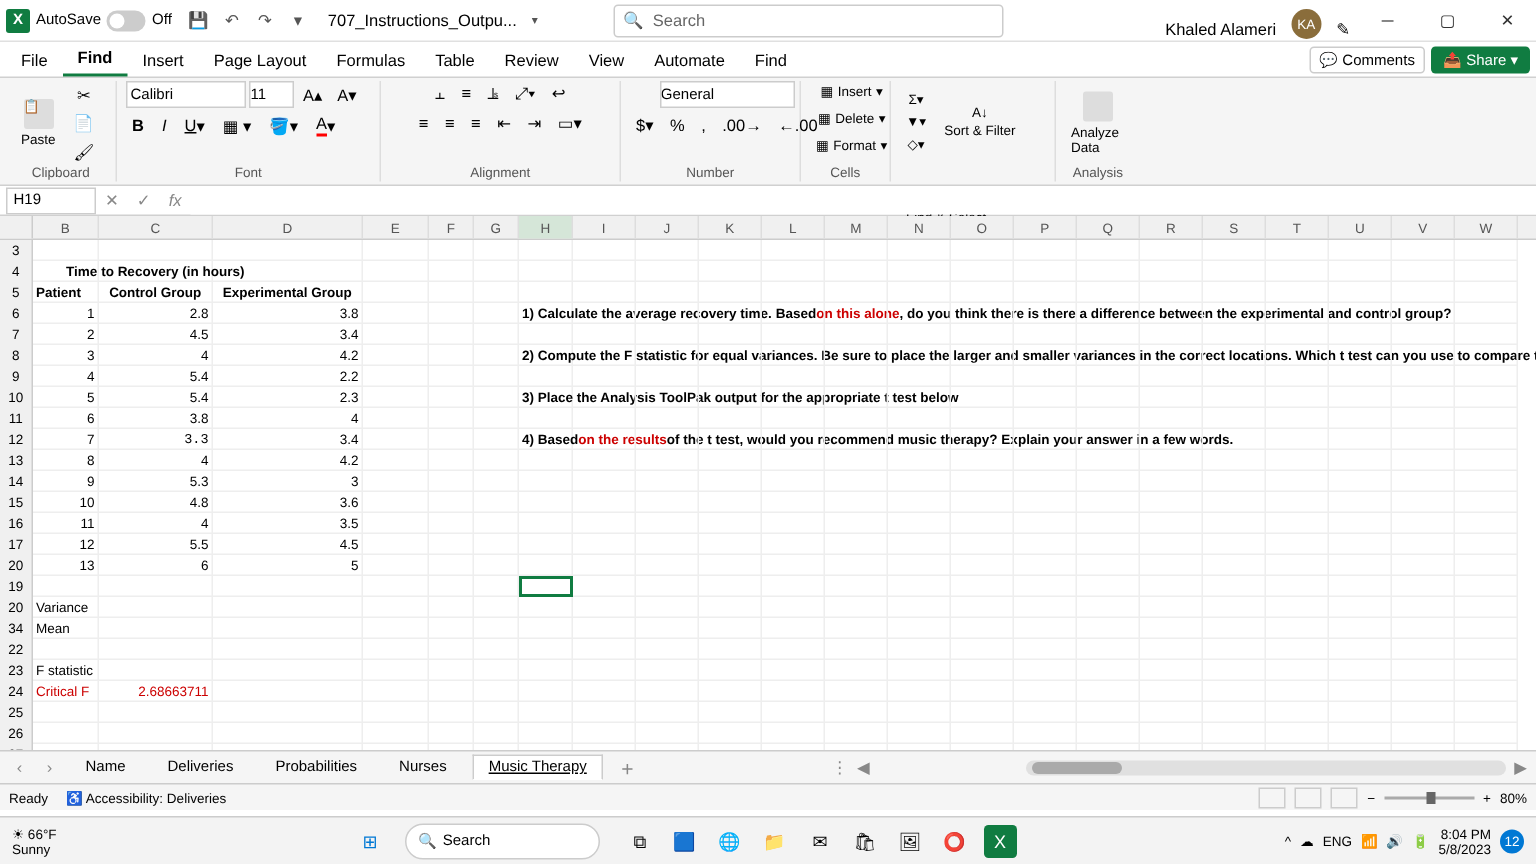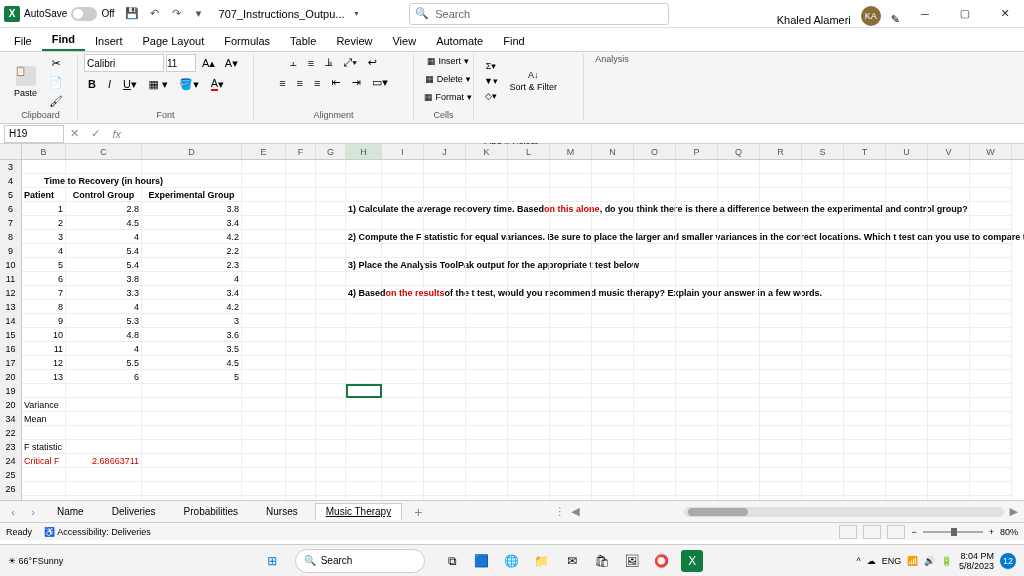--- a/index.html
+++ b/index.html
@@ -76,21 +76,21 @@
 
 
 .statusbar { height: 18px; background: #f5f5f5; border-top: 1px solid #ccc; display: flex; align-items: center; padding: 0 6px; font-size: 9px; gap: 12px; }
 .statusbar .right { margin-left: auto; display: flex; align-items: center; gap: 6px; }
 .viewbtn { width: 18px; height: 14px; border: 1px solid #ccc; cursor: pointer; }
 .zoom-slider { width: 60px; height: 2px; background: #aaa; position: relative; }
 .zoom-slider::after { content: ''; position: absolute; width: 6px; height: 8px; background: #666; top: -3px; left: 28px; }
 
 
 .taskbar { position: absolute; bottom: 0; left: 0; right: 0; height: 32px; background: #f3f3f3; border-top: 1px solid #ccc; display: flex; align-items: center; padding: 0 8px; gap: 8px; }
-.weather { display: flex; flex-direction: row; font-size: 9px; line-height: 10px; }
+.weather { display: flex; flex-direction: column; font-size: 9px; line-height: 10px; }
 .tasksearch { width: 130px; height: 24px; border-radius: 12px; border: 1px solid #ccc; display: flex; align-items: center; padding: 0 8px; gap: 4px; font-size: 10px; background: #fff; margin-left: 160px; }
 .taskicons { display: flex; gap: 8px; margin-left: 8px; }
 .taskicon { width: 22px; height: 22px; border-radius: 3px; display: flex; align-items: center; justify-content: center; font-size: 12px; cursor: pointer; }
 .tray { margin-left: auto; display: flex; align-items: center; gap: 6px; font-size: 9px; }
 .clock { display: flex; flex-direction: column; text-align: right; line-height: 10px; }
 </style>
 </head>
 <body>
 
 <div class="titlebar">
@@ -126,20 +126,24 @@
   <div class="menutab">File</div>
   <div class="menutab active">Find</div>
   <div class="menutab">Insert</div>
   <div class="menutab">Page Layout</div>
   <div class="menutab">Formulas</div>
   <div class="menutab">Table</div>
   <div class="menutab">Review</div>
   <div class="menutab">View</div>
   <div class="menutab">Automate</div>
   <div class="menutab">Find</div>
+  <div class="right">
+    <div class="comments-btn">💬 <span>Comments</span></div>
+    <div class="share-btn">📤 <span>Share</span> ▾</div>
+  </div>
 </div>
 
 <div class="ribbon">
   <div class="rgroup" style="width:74px;">
     <div class="tools">
       <div class="bigbtn">
           <div class="icon-box">📋</div>
           <span>Paste</span>
         </div>
       <div style="display:flex;flex-direction:column;gap:2px;">
@@ -186,20 +190,33 @@
         <span class="rbtn">≡</span>
         <span class="rbtn">≡</span>
         <span class="rbtn">≡</span>
         <span class="rbtn">⇤</span>
         <span class="rbtn">⇥</span>
         <span class="rbtn">▭▾</span>
       </div>
     </div>
     <div class="label">Alignment</div>
   </div>
+  <div class="rgroup" style="width:120px;">
+    <div class="tools" style="flex-direction:column;gap:3px;">
+      <input class="num-select" value="General" style="">
+      <div style="display:flex;gap:3px;">
+        <span class="rbtn">$▾</span>
+        <span class="rbtn">%</span>
+        <span class="rbtn">,</span>
+        <span class="rbtn">.00→</span>
+        <span class="rbtn">←.00</span>
+      </div>
+    </div>
+    <div class="label">Number</div>
+  </div>
   <div class="rgroup" style="width:60px;">
     <div class="small-stack tools" style="flex-direction:column;">
       <div class="row rbtn">▦ <span>Insert</span> ▾</div>
       <div class="row rbtn">▦ <span>Delete</span> ▾</div>
       <div class="row rbtn">▦ <span>Format</span> ▾</div>
     </div>
     <div class="label">Cells</div>
   </div>
   <div class="rgroup" style="width:110px;">
     <div class="tools">
@@ -213,20 +230,26 @@
           <span>Sort &amp; Filter</span>
         </div>
       <div class="bigbtn">
           <span>🔍</span>
           <span>Find &amp; Select</span>
         </div>
     </div>
     <div class="label">Editing</div>
   </div>
   <div class="rgroup" style="width:56px;border-right:none;">
+    <div class="tools">
+        <div class="bigbtn">
+          <div class="icon-box"></div>
+          <span>Analyze Data</span>
+        </div>
+      </div>
     <div class="label">Analysis</div>
   </div>
 </div>
 
 <div class="fxbar">
   <input class="namebox" value="H19" style="">
   <span class="fxsep">✕</span>
   <span class="fxsep">✓</span>
   <span class="fxsep"><i>fx</i></span>
   <input class="fxinput" value="" style="">
@@ -501,21 +524,21 @@
           <div class="cell" style="width: 42px;"></div>
           <div class="cell" style="width: 42px;"></div>
           <div class="cell" style="width: 42px;"></div>
           <div class="cell" style="width: 42px;"></div>
           <div class="cell" style="width: 42px;"></div>
           <div class="cell" style="width: 42px;"></div>
           <div class="cell" style="width: 42px;"></div>
         </div>
         <div class="row">
           <div class="cell r" style="width: 44px;">7</div>
-          <div class="cell r" style="width: 76px;">3.3</div>
+          <div class="cell r" style="width: 76px; font-family: Liberation Mono, monospace;">3.3</div>
           <div class="cell r" style="width: 100px;">3.4</div>
           <div class="cell" style="width: 44px;"></div>
           <div class="cell" style="width: 30px;"></div>
           <div class="cell" style="width: 30px;"></div>
           <div class="cell b" style="width: 36px; overflow: visible;">4) Based <span class="red-inline">on the results</span> of the t test, would you recommend music therapy? Explain your answer in a few words.</div>
           <div class="cell" style="width: 42px;"></div>
           <div class="cell" style="width: 42px;"></div>
           <div class="cell" style="width: 42px;"></div>
           <div class="cell" style="width: 42px;"></div>
           <div class="cell" style="width: 42px;"></div>

